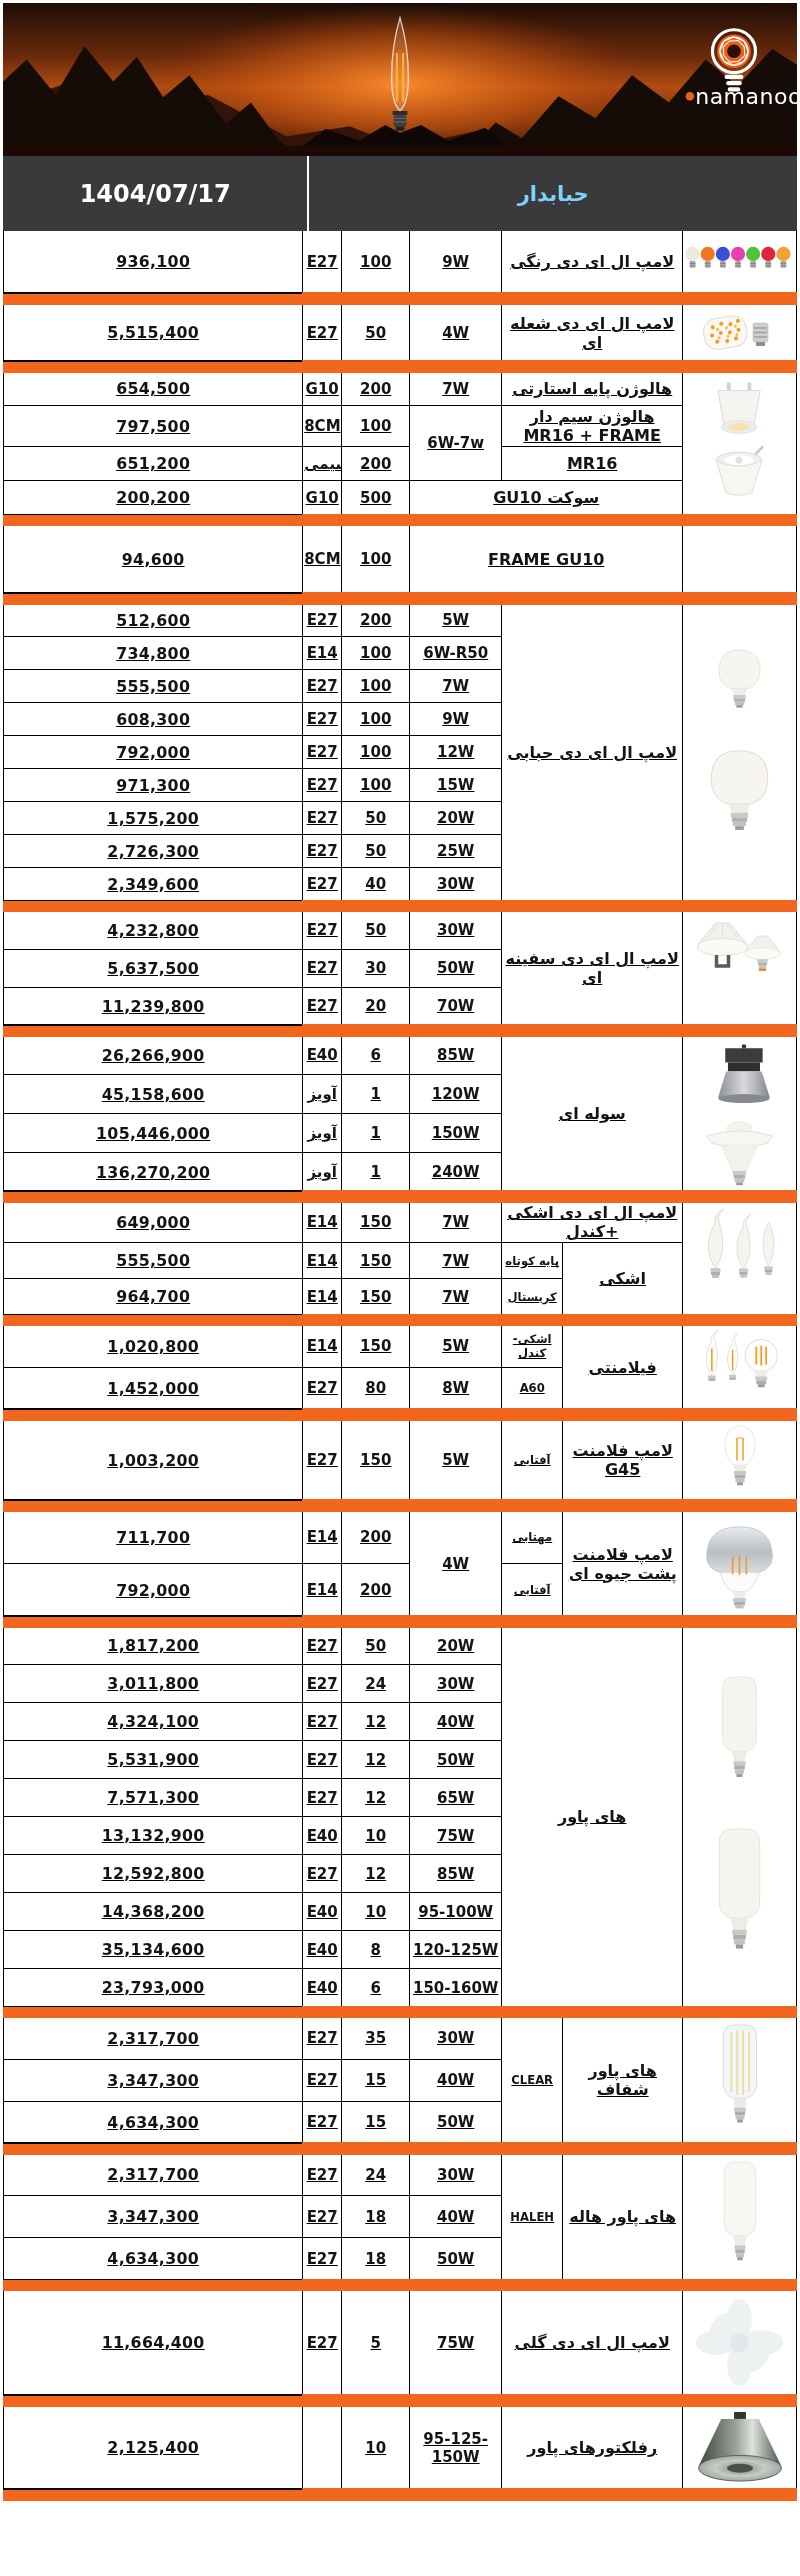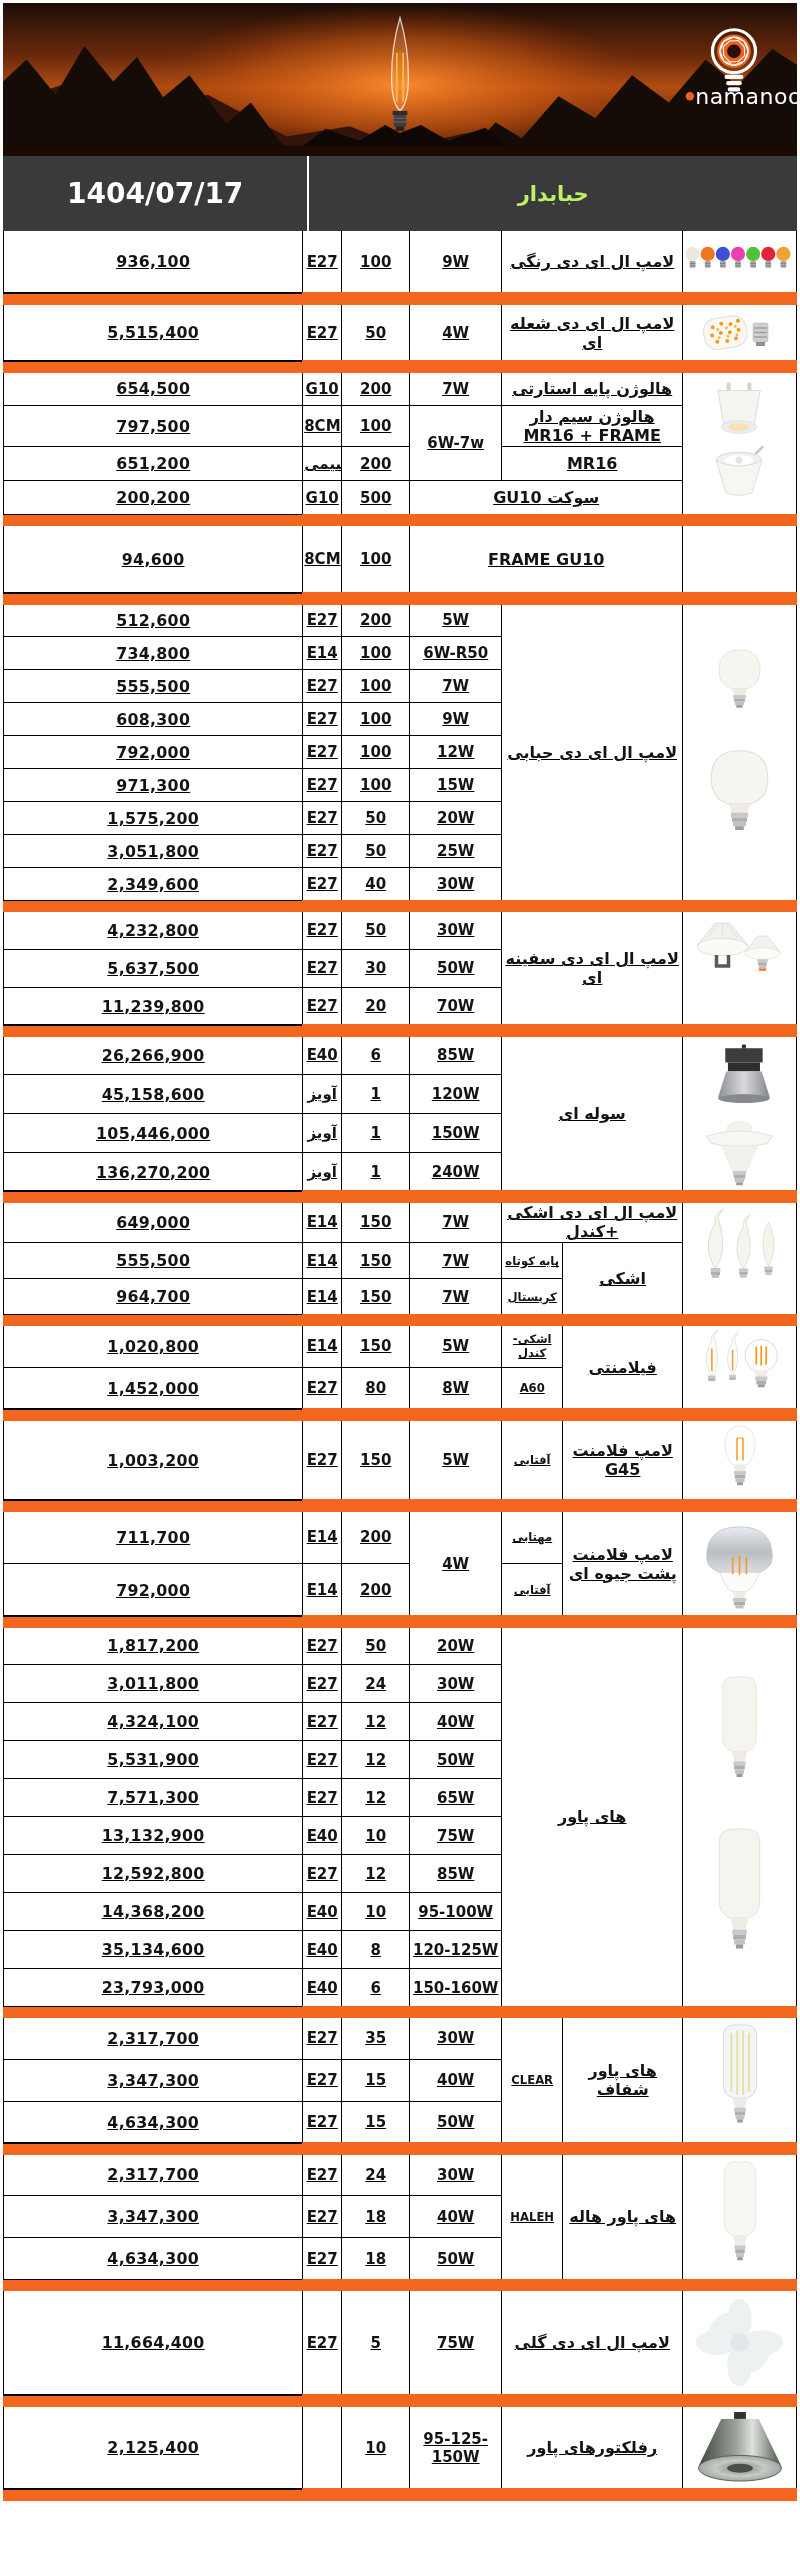--- a/index.html
+++ b/index.html
@@ -2,22 +2,22 @@
 <html style="font-size:8.4px"><head>
 <meta charset="utf-8">
 <style>
   html,body{margin:0;padding:0;background:#fff;font-family:"DejaVu Sans",sans-serif;}
   .sheet{width:794px;margin:3.2px 0 0 3.2px;}
   
   .banner{position:relative;width:794px;height:153px;overflow:hidden;background:#2a1006;}
   .banner svg{display:block;}
   
   .titlebar{display:flex;height:75px;background:#3A393B;}
-  .tb-left{width:304px;border-right:2.1px solid #fff;display:flex;align-items:center;justify-content:center;color:#fff;font-size:28px;font-weight:bold;}
-  .tb-right{flex:1;display:flex;align-items:center;justify-content:center;color:#bef264;font-size:21px;font-weight:bold;direction:rtl;}
+  .tb-left{width:304px;border-right:2.1px solid #fff;display:flex;align-items:center;justify-content:center;color:#fff;font-size:24px;font-weight:bold;}
+  .tb-right{flex:1;display:flex;align-items:center;justify-content:center;color:#7dd3fc;font-size:21px;font-weight:bold;direction:rtl;}
   
   table{border-collapse:collapse;table-layout:fixed;width:794px;background:#fff;}
   col.c-price{width:299px}col.c-size{width:39px}col.c-qty{width:68px}col.c-watt{width:92px}col.c-sub{width:61px}col.c-main{width:120px}col.c-img{width:114px}
   td{border:1.6px solid #000;text-align:center;vertical-align:middle;font-weight:bold;color:#141414;overflow:hidden;}
   .p{font-size:15.8px;letter-spacing:0.3px;}
   .s,.q,.w{font-size:15px;}
   .d{font-size:16px;direction:rtl;}
   .v{font-size:11.6px;direction:rtl;margin-left:44px;}
   .img-cell{padding:2.1px;}
   .imgstack{display:flex;flex-direction:column;align-items:center;justify-content:space-around;height:100%;}
@@ -392,21 +392,21 @@
             <td class="q">100</td>
             <td class="w">15W</td>
           </tr>
     <tr>
             <td class="p">1,575,200</td>
             <td class="s">E27</td>
             <td class="q">50</td>
             <td class="w">20W</td>
           </tr>
     <tr>
-            <td class="p">3,051,800</td>
+            <td class="p">2,726,300</td>
             <td class="s">E27</td>
             <td class="q">50</td>
             <td class="w">25W</td>
           </tr>
     <tr>
             <td class="p">2,349,600</td>
             <td class="s">E27</td>
             <td class="q">40</td>
             <td class="w">30W</td>
           </tr>

